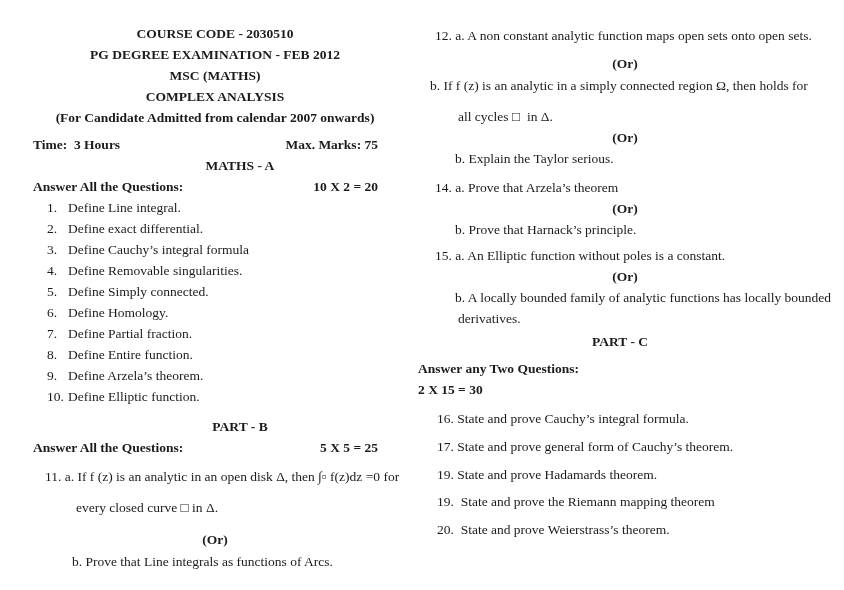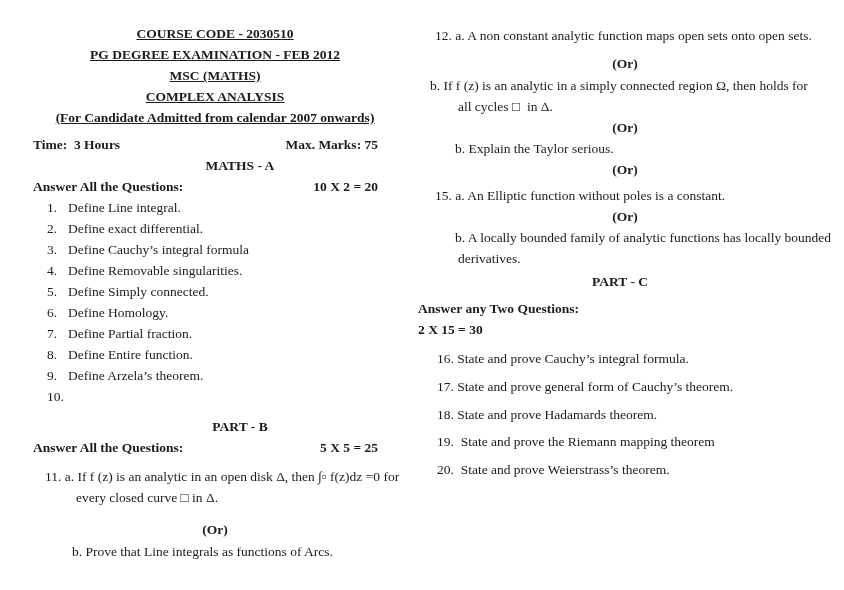--- a/index.html
+++ b/index.html
@@ -11,21 +11,21 @@
     color: #1b1b1b;
     font-family: "Liberation Serif", "DejaVu Serif", serif;
     font-size: 13.5px;
     overflow: hidden;
   }
   .col { position: absolute; top: 0; }
   .col-left  { left: 30px;  width: 370px; padding-top: 23px; }
   .col-right { left: 420px; width: 392px; padding-top: 25px; }
   .line { line-height: 21px; white-space: pre; }
   .bold { font-weight: bold; }
-  .center { text-align: center; text-decoration: underline; }
+  .center { text-align: center; }
   .part-title { width: 420px; text-align: center; font-weight: bold; line-height: 21px; white-space: pre; }
   .col-right .part-title { width: 400px; }
   .or-line { width: 370px; text-align: center; font-weight: bold; line-height: 21px; }
   .col-right .or-line { width: 410px; }
   .row-split {
     display: flex; justify-content: space-between;
     width: 345px; margin-left: 3px; line-height: 21px; font-weight: bold;
     white-space: pre;
   }
   .row-split-c { width: 382px; margin-left: -2px; flex-direction: column; }
@@ -38,21 +38,21 @@
   .ml38 { margin-left: 38px; }
   .ml42 { margin-left: 42px; }
   .ml46 { margin-left: 46px; }
   .mt1  { margin-top: 1px; }
   .mt2  { margin-top: 2px; }
   .mt5  { margin-top: 5px; font-family: Liberation Serif, serif; }
   .mt6  { margin-top: 6px; }
   .mt7  { margin-top: 7px; }
   .mt8  { margin-top: 8px; }
   .mt9  { margin-top: 9px; }
-  .mt10 { }
+  .mt10 { margin-top: 10px; }
   .mt11 { margin-top: 11px; }
   .mt14 { margin-top: 14px; }
 </style>
 </head>
 <body>
 
 <div class="page">
 
   <div class="col col-left">
     <div class="line center bold">COURSE CODE - 2030510</div>
@@ -105,20 +105,21 @@
       <div class="qrow">
         <span class="qnum">8.</span>
         <span>Define Entire function.</span>
       </div>
       <div class="qrow">
         <span class="qnum">9.</span>
         <span>Define Arzela’s theorem.</span>
       </div>
       <div class="qrow">
         <span class="qnum">10.</span>
+        <span>Define Elliptic function.</span>
       </div>
     </div>
 
     <div class="part-title mt9">PART - B</div>
 
     <div class="row-split">
       <span>Answer All the Questions:</span>
       <span>5 X 5 = 25</span>
     </div>
 
@@ -130,34 +131,36 @@
 
   <div class="col col-right">
     <div class="line ml15">12. a. A non constant analytic function maps open sets onto open sets.</div>
     <div class="or-line mt7">(Or)</div>
     <div class="line ml27 mt1">b. If f (z) is an analytic in a simply connected region Ω, then holds for</div>
     <div class="line ml38 mt10">all cycles □  in Δ.</div>
 
     <div class="or-line">(Or)</div>
     <div class="line ml35">b. Explain the Taylor serious.</div>
 
+    <div class="line ml15 mt8">14. a. Prove that Arzela’s theorem</div>
     <div class="or-line">(Or)</div>
+    <div class="line ml35">b. Prove that Harnack’s principle.</div>
 
     <div class="line ml15 mt5">15. a. An Elliptic function without poles is a constant.</div>
     <div class="or-line">(Or)</div>
     <div class="line ml35">b. A locally bounded family of analytic functions has locally bounded</div>
     <div class="line ml38">derivatives.</div>
 
     <div class="part-title mt2">PART - C</div>
 
     <div class="row-split row-split-c mt6">
       <span>Answer any Two Questions:</span>
       <span>2 X 15 = 30</span>
     </div>
 
     <div class="line ml17 mt8">16. State and prove Cauchy’s integral formula.</div>
     <div class="line ml17 mt7">17. State and prove general form of Cauchy’s theorem.</div>
-    <div class="line ml17 mt7">18. State and prove Hadamards theorem.</div>
+    <div class="line ml17 mt7">19. State and prove Hadamards theorem.</div>
     <div class="line ml17 mt6">19.  State and prove the Riemann mapping theorem</div>
     <div class="line ml17 mt7">20.  State and prove Weierstrass’s theorem.</div>
   </div>
 
 </div>
 
 </body></html>

